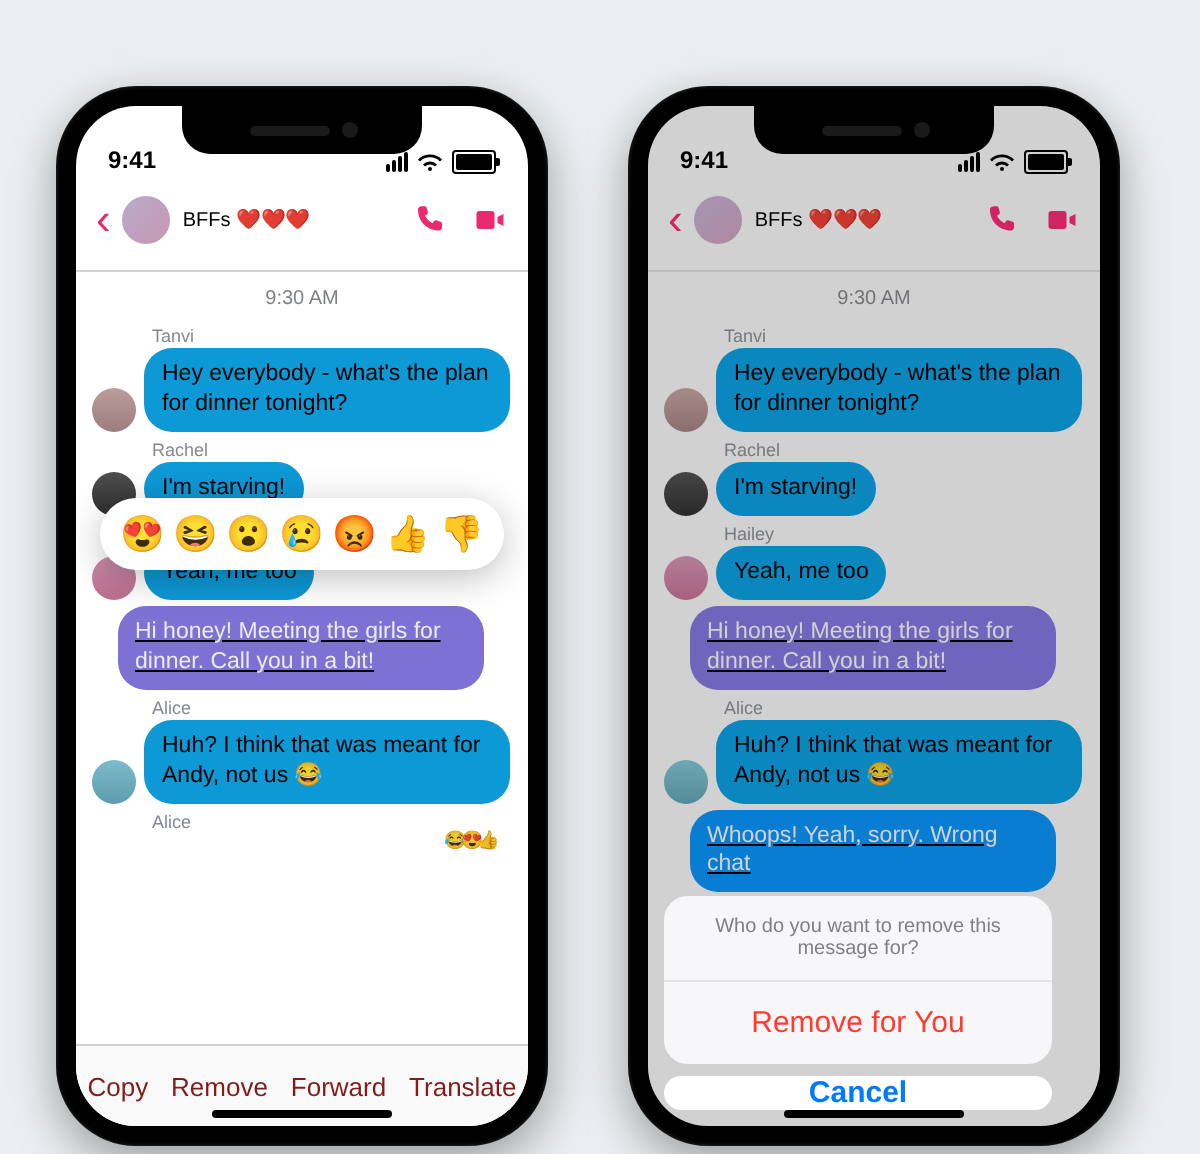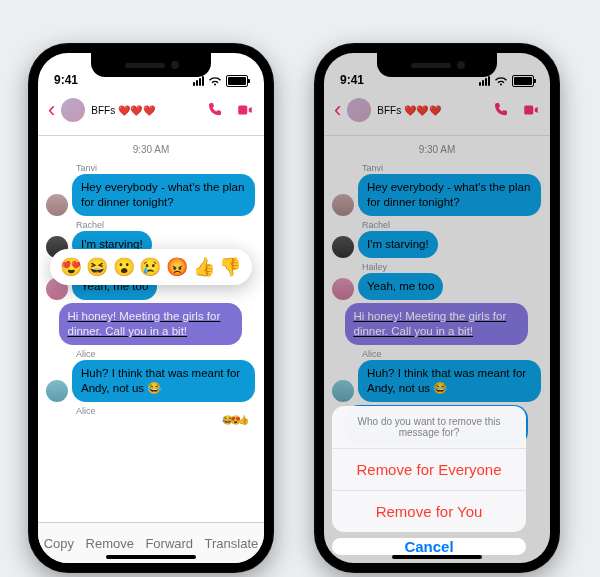--- a/index.html
+++ b/index.html
@@ -40,21 +40,21 @@
   .mava.c4{background:linear-gradient(#8cd,#6ab);}
   .bubble{max-width:165px;padding:6px 9px;border-radius:14px;line-height:1.3;font-size:11.5px;}
   .in .bubble{background:#0ea5e9;color:#000;}
   .out{justify-content:center;text-decoration:underline;}
   .out .bubble{color:#fff;margin-right:2px;}
   .out .bubble.purple{background:#8a7ae6;}
   .out .bubble.blue{background:#0a99ff;}
   .tiny-reacts{display:flex;justify-content:flex-end;gap:0;margin:-2px 6px 2px 0;font-size:9px;}
   .tiny-reacts span{margin-left:-3px;}
   .react-bar{position:absolute;left:12px;right:12px;height:36px;background:#fff;border-radius:20px;box-shadow:0 4px 18px rgba(0,0,0,.25);display:flex;align-items:center;justify-content:space-around;padding:0 8px;font-size:18px;}
-  .action-bar{position:absolute;left:0;right:0;bottom:0;height:40px;background:#f9f9f9;border-top:1px solid #d1d1d4;display:flex;align-items:center;justify-content:space-around;font-size:13px;color:#737373;}
+  .action-bar{position:absolute;left:0;right:0;bottom:0;height:40px;background:#f9f9f9;border-top:1px solid #d1d1d4;display:flex;align-items:center;justify-content:space-around;font-size:13px;color:#7f1d1d;}
   .home-ind{position:absolute;bottom:4px;left:50%;transform:translateX(-50%);width:90px;height:4px;border-radius:3px;background:#000;z-index:30;}
 
   .sheet-back{position:absolute;inset:0;background:rgba(0,0,0,.18);}
   .sheet{position:absolute;left:8px;right:24px;bottom:8px;}
   .sheet-group{background:rgba(248,248,250,.98);border-radius:12px;overflow:hidden;text-align:center;}
   .sheet-title{font-size:10px;color:#808085;padding:10px 12px;border-bottom:1px solid rgba(0,0,0,.08);}
   .sheet-item{font-size:15px;padding:12px;border-bottom:1px solid rgba(0,0,0,.08);}
   .sheet-item:last-child{border-bottom:none;}
   .destructive{color:#ff3b30;}
   .sheet-cancel{margin-top:6px;background:#fff;border-radius:12px;text-align:center;font-size:15px;font-weight:600;color:#007aff;padding:0;}
@@ -229,21 +229,20 @@
 
         <div class="row out">
             <div class="bubble blue">Whoops! Yeah, sorry. Wrong chat</div>
           </div>
       </div>
 
       <div class="sheet-back"></div>
       <div class="sheet">
         <div class="sheet-group">
           <div class="sheet-title">Who do you want to remove this message for?</div>
-          <div class="sheet-item destructive">Remove for Everyone</div>
           <div class="sheet-item destructive">Remove for You</div>
         </div>
         <div class="sheet-cancel">Cancel</div>
       </div>
 
       <div class="home-ind"></div>
     </div>
   </div>
 
 </div>

